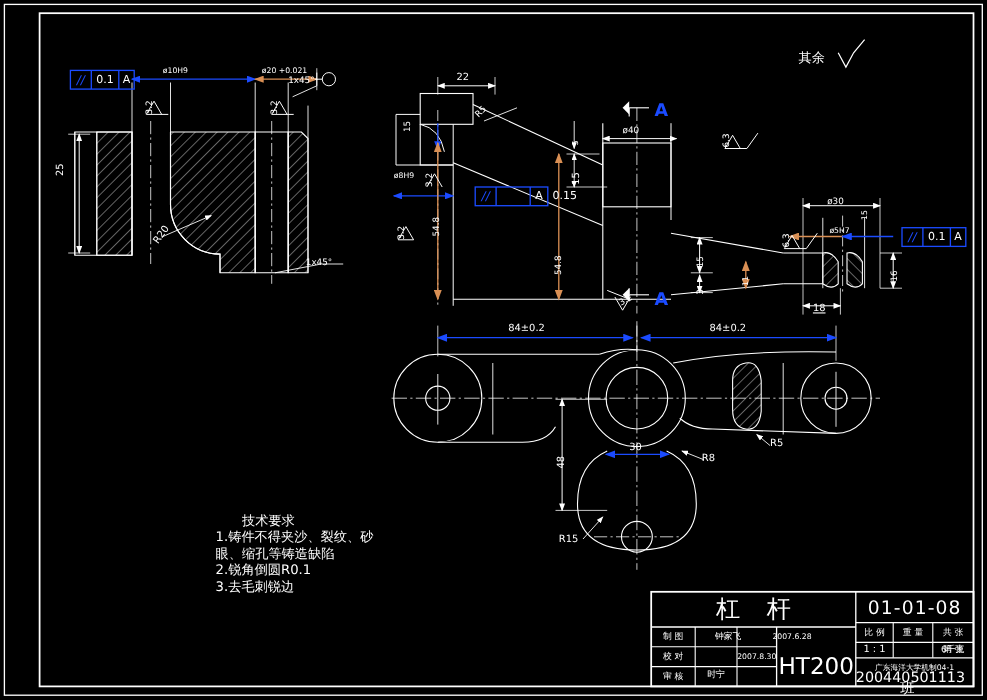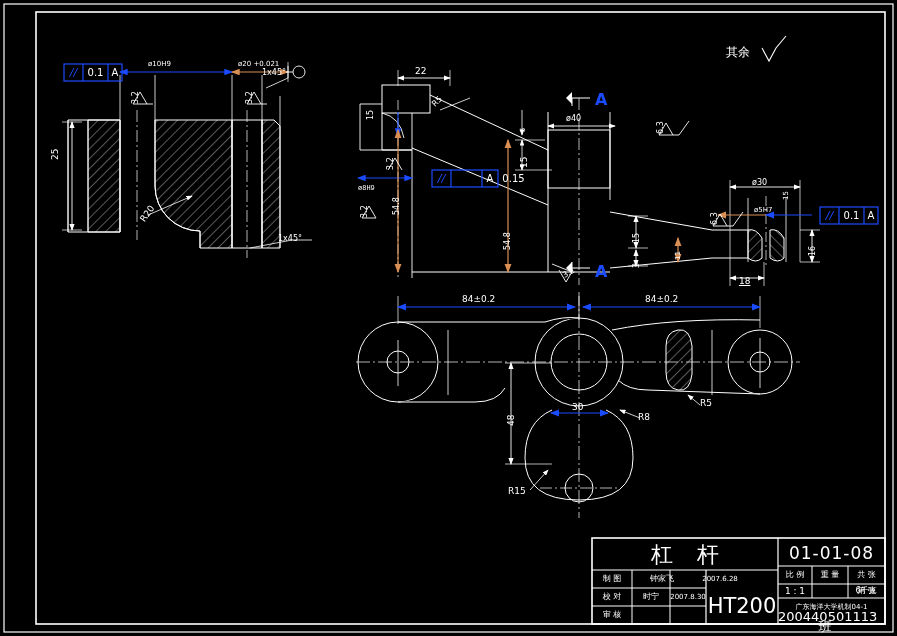--- a/index.html
+++ b/index.html
@@ -304,21 +304,21 @@
   <div style="position:absolute;left:262px;top:68px;color:#fff;font-size:8px;">1x45°</div>
   <div style="position:absolute;left:131px;top:104px;color:#fff;font-size:8px;transform:rotate(-90deg);transform-origin:left top;">3.2</div>
   <div style="position:absolute;left:245px;top:104px;color:#fff;font-size:8px;transform:rotate(-90deg);transform-origin:left top;">3.2</div>
 
   <div style="position:absolute;left:415px;top:66px;color:#fff;font-size:9px;">22</div>
   <div style="position:absolute;left:430px;top:102px;color:#fff;font-size:8px;transform:rotate(-45deg);transform-origin:left top;">R5</div>
   <div style="position:absolute;left:366px;top:120px;color:#fff;font-size:8px;transform:rotate(-90deg);transform-origin:left top;">15</div>
   <div style="position:absolute;left:519px;top:168px;color:#fff;font-size:9px;transform:rotate(-90deg);transform-origin:left top;">15</div>
   <div style="position:absolute;left:519px;top:132px;color:#fff;font-size:7px;transform:rotate(-90deg);transform-origin:left top;">5</div>
   <div style="position:absolute;left:566px;top:114px;color:#fff;font-size:8px;">ø40</div>
-  <div style="position:absolute;left:358px;top:184px;color:#fff;font-size:7px;font-family:Liberation Mono, monospace;">ø8H9</div>
+  <div style="position:absolute;left:358px;top:156px;color:#fff;font-size:7px;">ø8H9</div>
   <div style="position:absolute;left:392px;top:215px;color:#fff;font-size:8px;transform:rotate(-90deg);transform-origin:left top;">54.8</div>
   <div style="position:absolute;left:503px;top:250px;color:#fff;font-size:8px;transform:rotate(-90deg);transform-origin:left top;">54.8</div>
   <div style="position:absolute;left:360px;top:218px;color:#fff;font-size:8px;transform:rotate(-90deg);transform-origin:left top;">3.2</div>
   <div style="position:absolute;left:386px;top:170px;color:#fff;font-size:8px;transform:rotate(-90deg);transform-origin:left top;">3.2</div>
   <div style="position:absolute;left:561px;top:272px;color:#fff;font-size:8px;transform:rotate(-30deg);transform-origin:left top;">3.2</div>
 
   <div style="position:absolute;left:595px;top:90px;color:#1b4bff;font-size:16px;font-weight:bold;">A</div>
   <div style="position:absolute;left:595px;top:262px;color:#1b4bff;font-size:16px;font-weight:bold;">A</div>
 
   <div style="position:absolute;left:752px;top:178px;color:#fff;font-size:8px;">ø30</div>
@@ -333,33 +333,40 @@
   <div style="position:absolute;left:710px;top:225px;color:#fff;font-size:8px;transform:rotate(-90deg);transform-origin:left top;">6.3</div>
 
   <div style="position:absolute;left:462px;top:294px;color:#fff;font-size:9px;">84±0.2</div>
   <div style="position:absolute;left:645px;top:294px;color:#fff;font-size:9px;">84±0.2</div>
   <div style="position:absolute;left:506px;top:426px;color:#fff;font-size:9px;transform:rotate(-90deg);transform-origin:left top;">48</div>
   <div style="position:absolute;left:572px;top:402px;color:#fff;font-size:9px;">30</div>
   <div style="position:absolute;left:638px;top:412px;color:#fff;font-size:9px;">R8</div>
   <div style="position:absolute;left:700px;top:398px;color:#fff;font-size:9px;">R5</div>
   <div style="position:absolute;left:508px;top:486px;color:#fff;font-size:9px;">R15</div>
 
+  <div style="position:absolute;left:196px;top:466px;width:200px;color:#fff;font-size:12px;line-height:15px;">
+    <div style="padding-left:24px;">技术要求</div>
+    <div>1.铸件不得夹沙、裂纹、砂</div>
+    <div>眼、缩孔等铸造缺陷</div>
+    <div>2.锐角倒圆R0.1</div>
+    <div>3.去毛刺锐边</div>
+  </div>
 
   <div style="position:absolute;left:592px;top:540px;width:186px;height:30px;color:#fff;font-size:22px;line-height:30px;text-align:center;letter-spacing:24px;text-indent:24px;">杠杆</div>
 
   <div style="position:absolute;left:706px;top:588px;width:72px;height:36px;color:#fff;font-size:21px;line-height:36px;text-align:center;">HT200</div>
 
   <div style="position:absolute;left:778px;top:540px;width:107px;height:26px;color:#fff;font-size:17px;line-height:26px;text-align:center;letter-spacing:1px;">01-01-08</div>
 
   <div style="position:absolute;left:592px;top:570px;width:40px;height:30px;color:#fff;font-size:8px;line-height:18px;text-align:center;">制 图</div>
   <div style="position:absolute;left:592px;top:588px;width:40px;height:18px;color:#fff;font-size:8px;line-height:18px;text-align:center;">校 对</div>
   <div style="position:absolute;left:592px;top:606px;width:40px;height:18px;color:#fff;font-size:8px;line-height:18px;text-align:center;">审 核</div>
 
   <div style="position:absolute;left:632px;top:570px;width:60px;height:18px;color:#fff;font-size:8px;line-height:18px;text-align:center;">钟家飞</div>
-  <div style="position:absolute;left:632px;top:588px;width:38px;height:18px;color:#fff;font-size:8px;line-height:18px;text-align:center;">时宁</div>
+  <div style="position:absolute;left:632px;top:604px;width:38px;height:18px;color:#fff;font-size:8px;line-height:18px;text-align:center;">时宁</div>
   <div style="position:absolute;left:632px;top:606px;width:38px;height:18px;color:#fff;font-size:8px;line-height:18px;text-align:center;"></div>
 
   <div style="position:absolute;left:670px;top:570px;width:36px;height:18px;color:#fff;font-size:7px;line-height:18px;text-align:center;padding-left:32px;">2007.6.28</div>
   <div style="position:absolute;left:670px;top:588px;width:36px;height:18px;color:#fff;font-size:7px;line-height:18px;text-align:center;">2007.8.30</div>
   <div style="position:absolute;left:670px;top:606px;width:36px;height:18px;color:#fff;font-size:7px;line-height:18px;text-align:center;"></div>
 
   <div style="position:absolute;left:778px;top:566px;width:34px;height:18px;color:#fff;font-size:8px;line-height:18px;text-align:center;">比 例</div>
   <div style="position:absolute;left:812px;top:566px;width:36px;height:18px;color:#fff;font-size:8px;line-height:18px;text-align:center;">重 量</div>
   <div style="position:absolute;left:848px;top:566px;width:37px;height:18px;color:#fff;font-size:8px;line-height:18px;text-align:center;">共 张</div>
 

